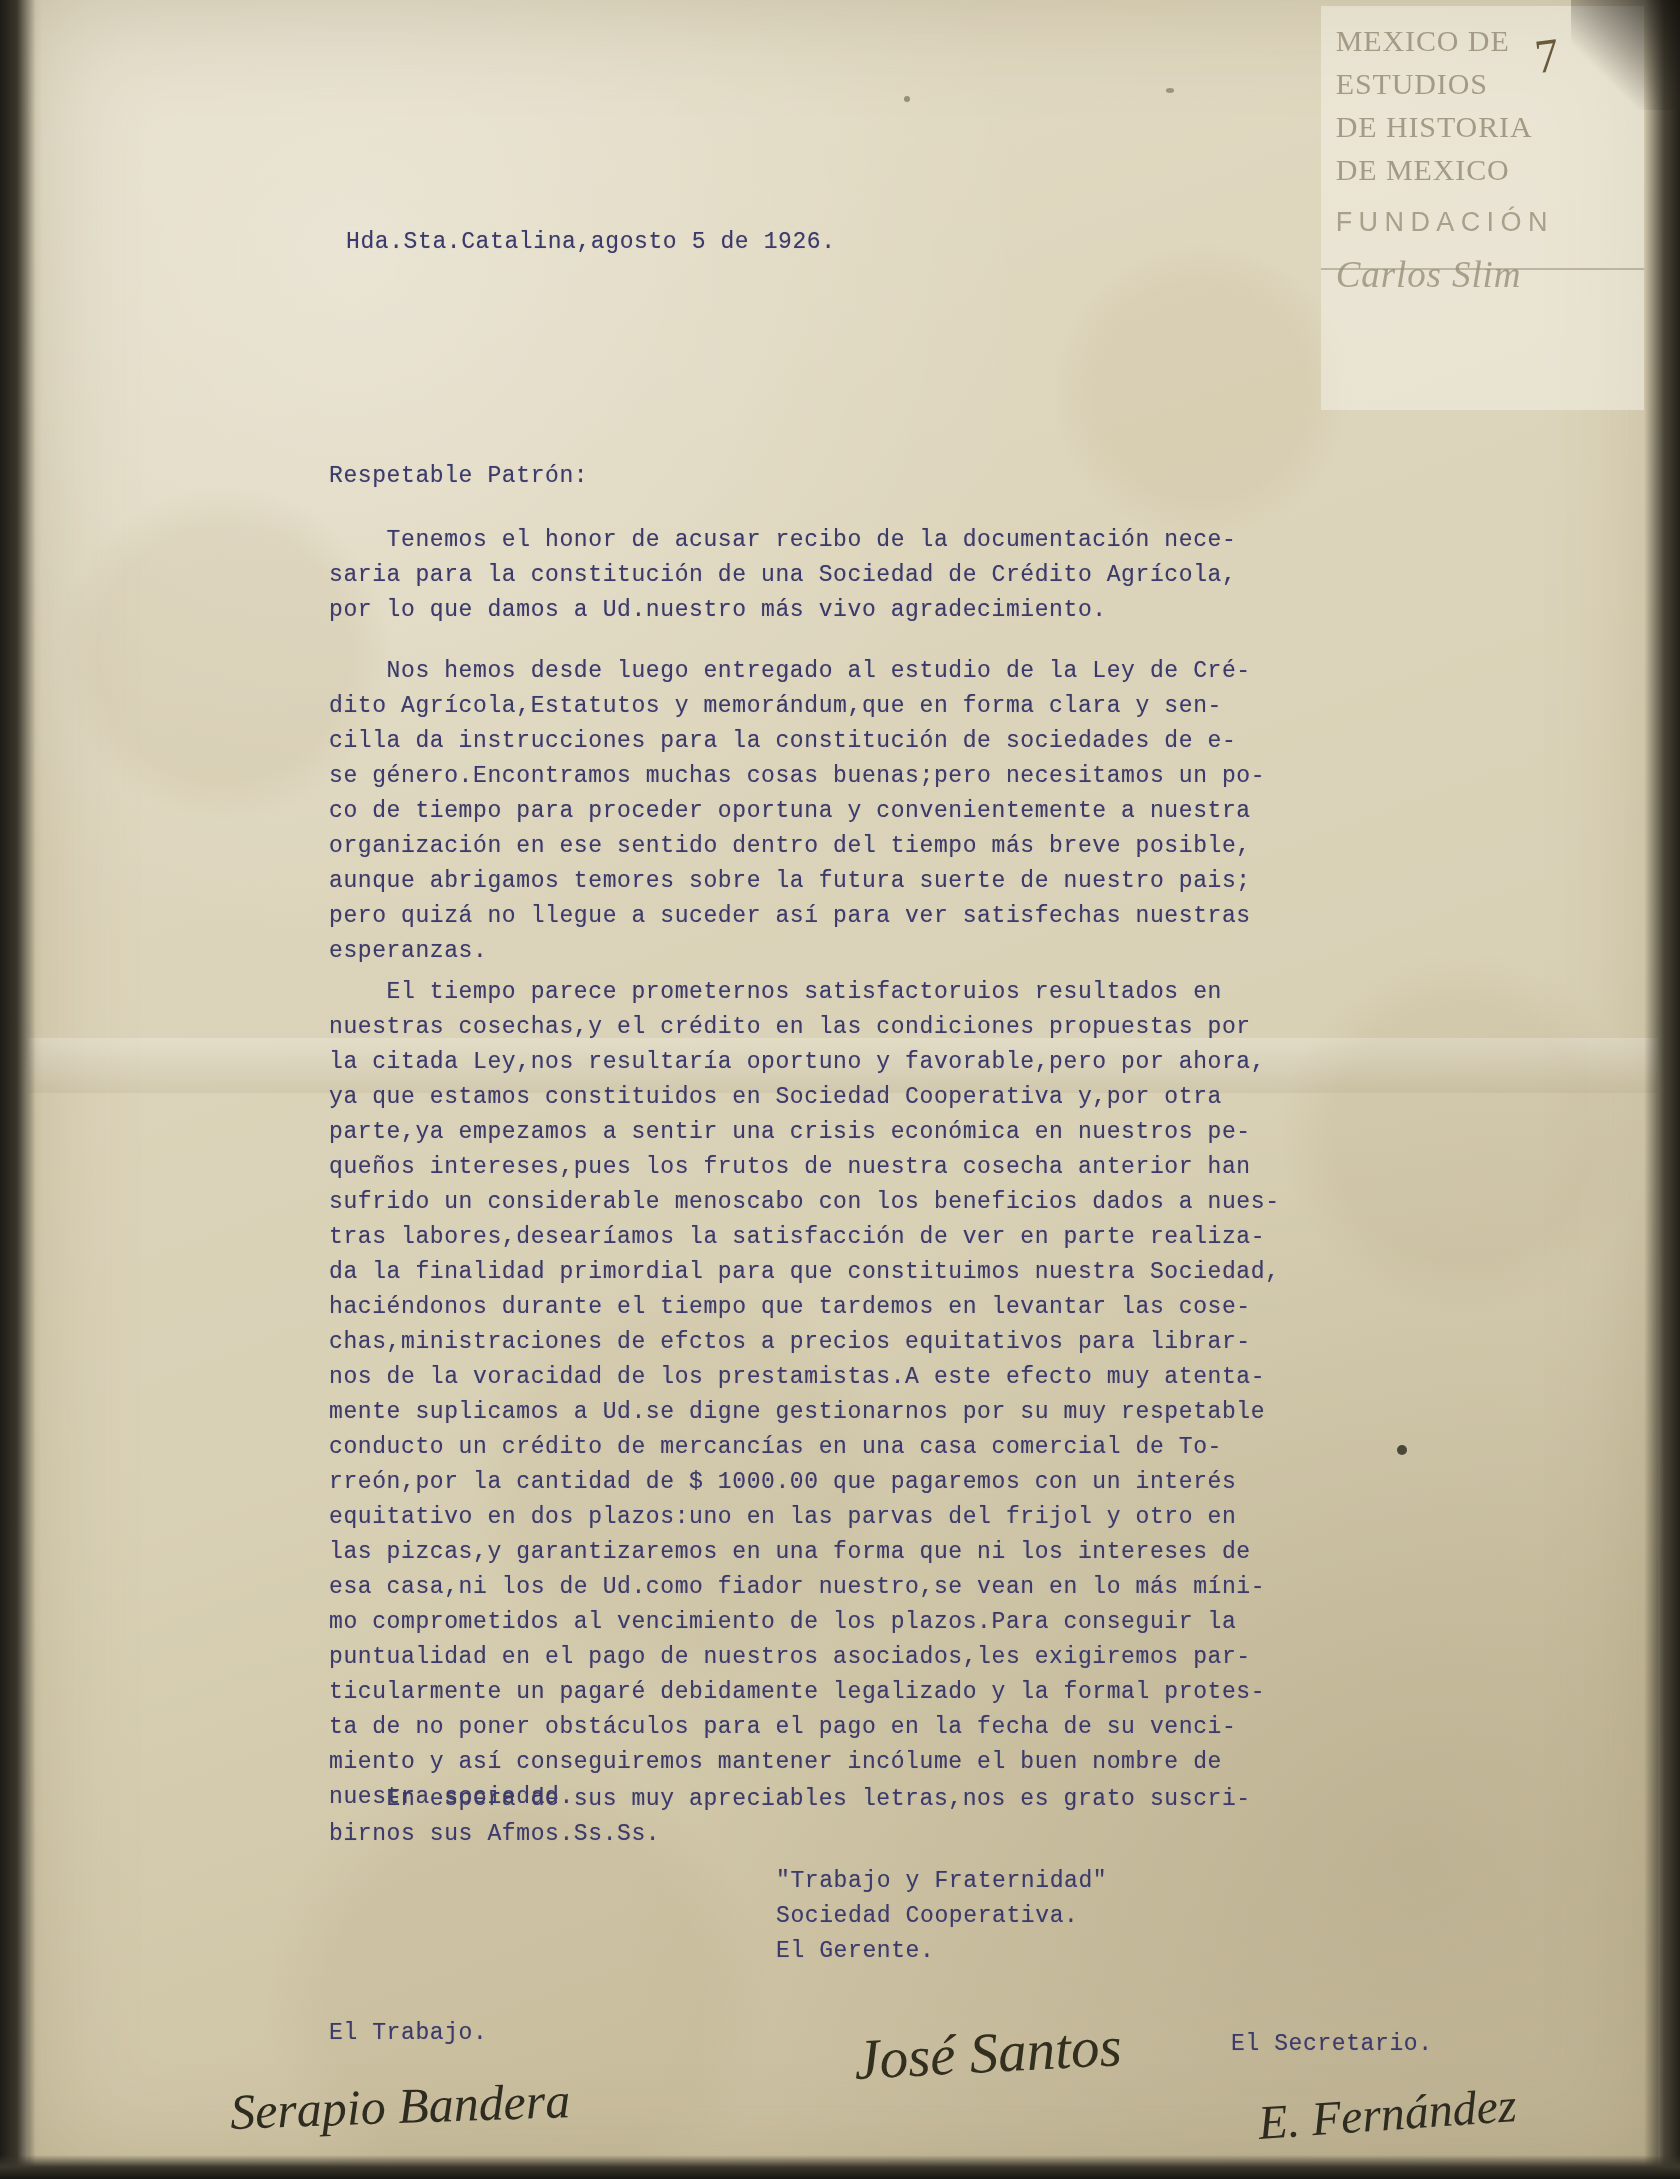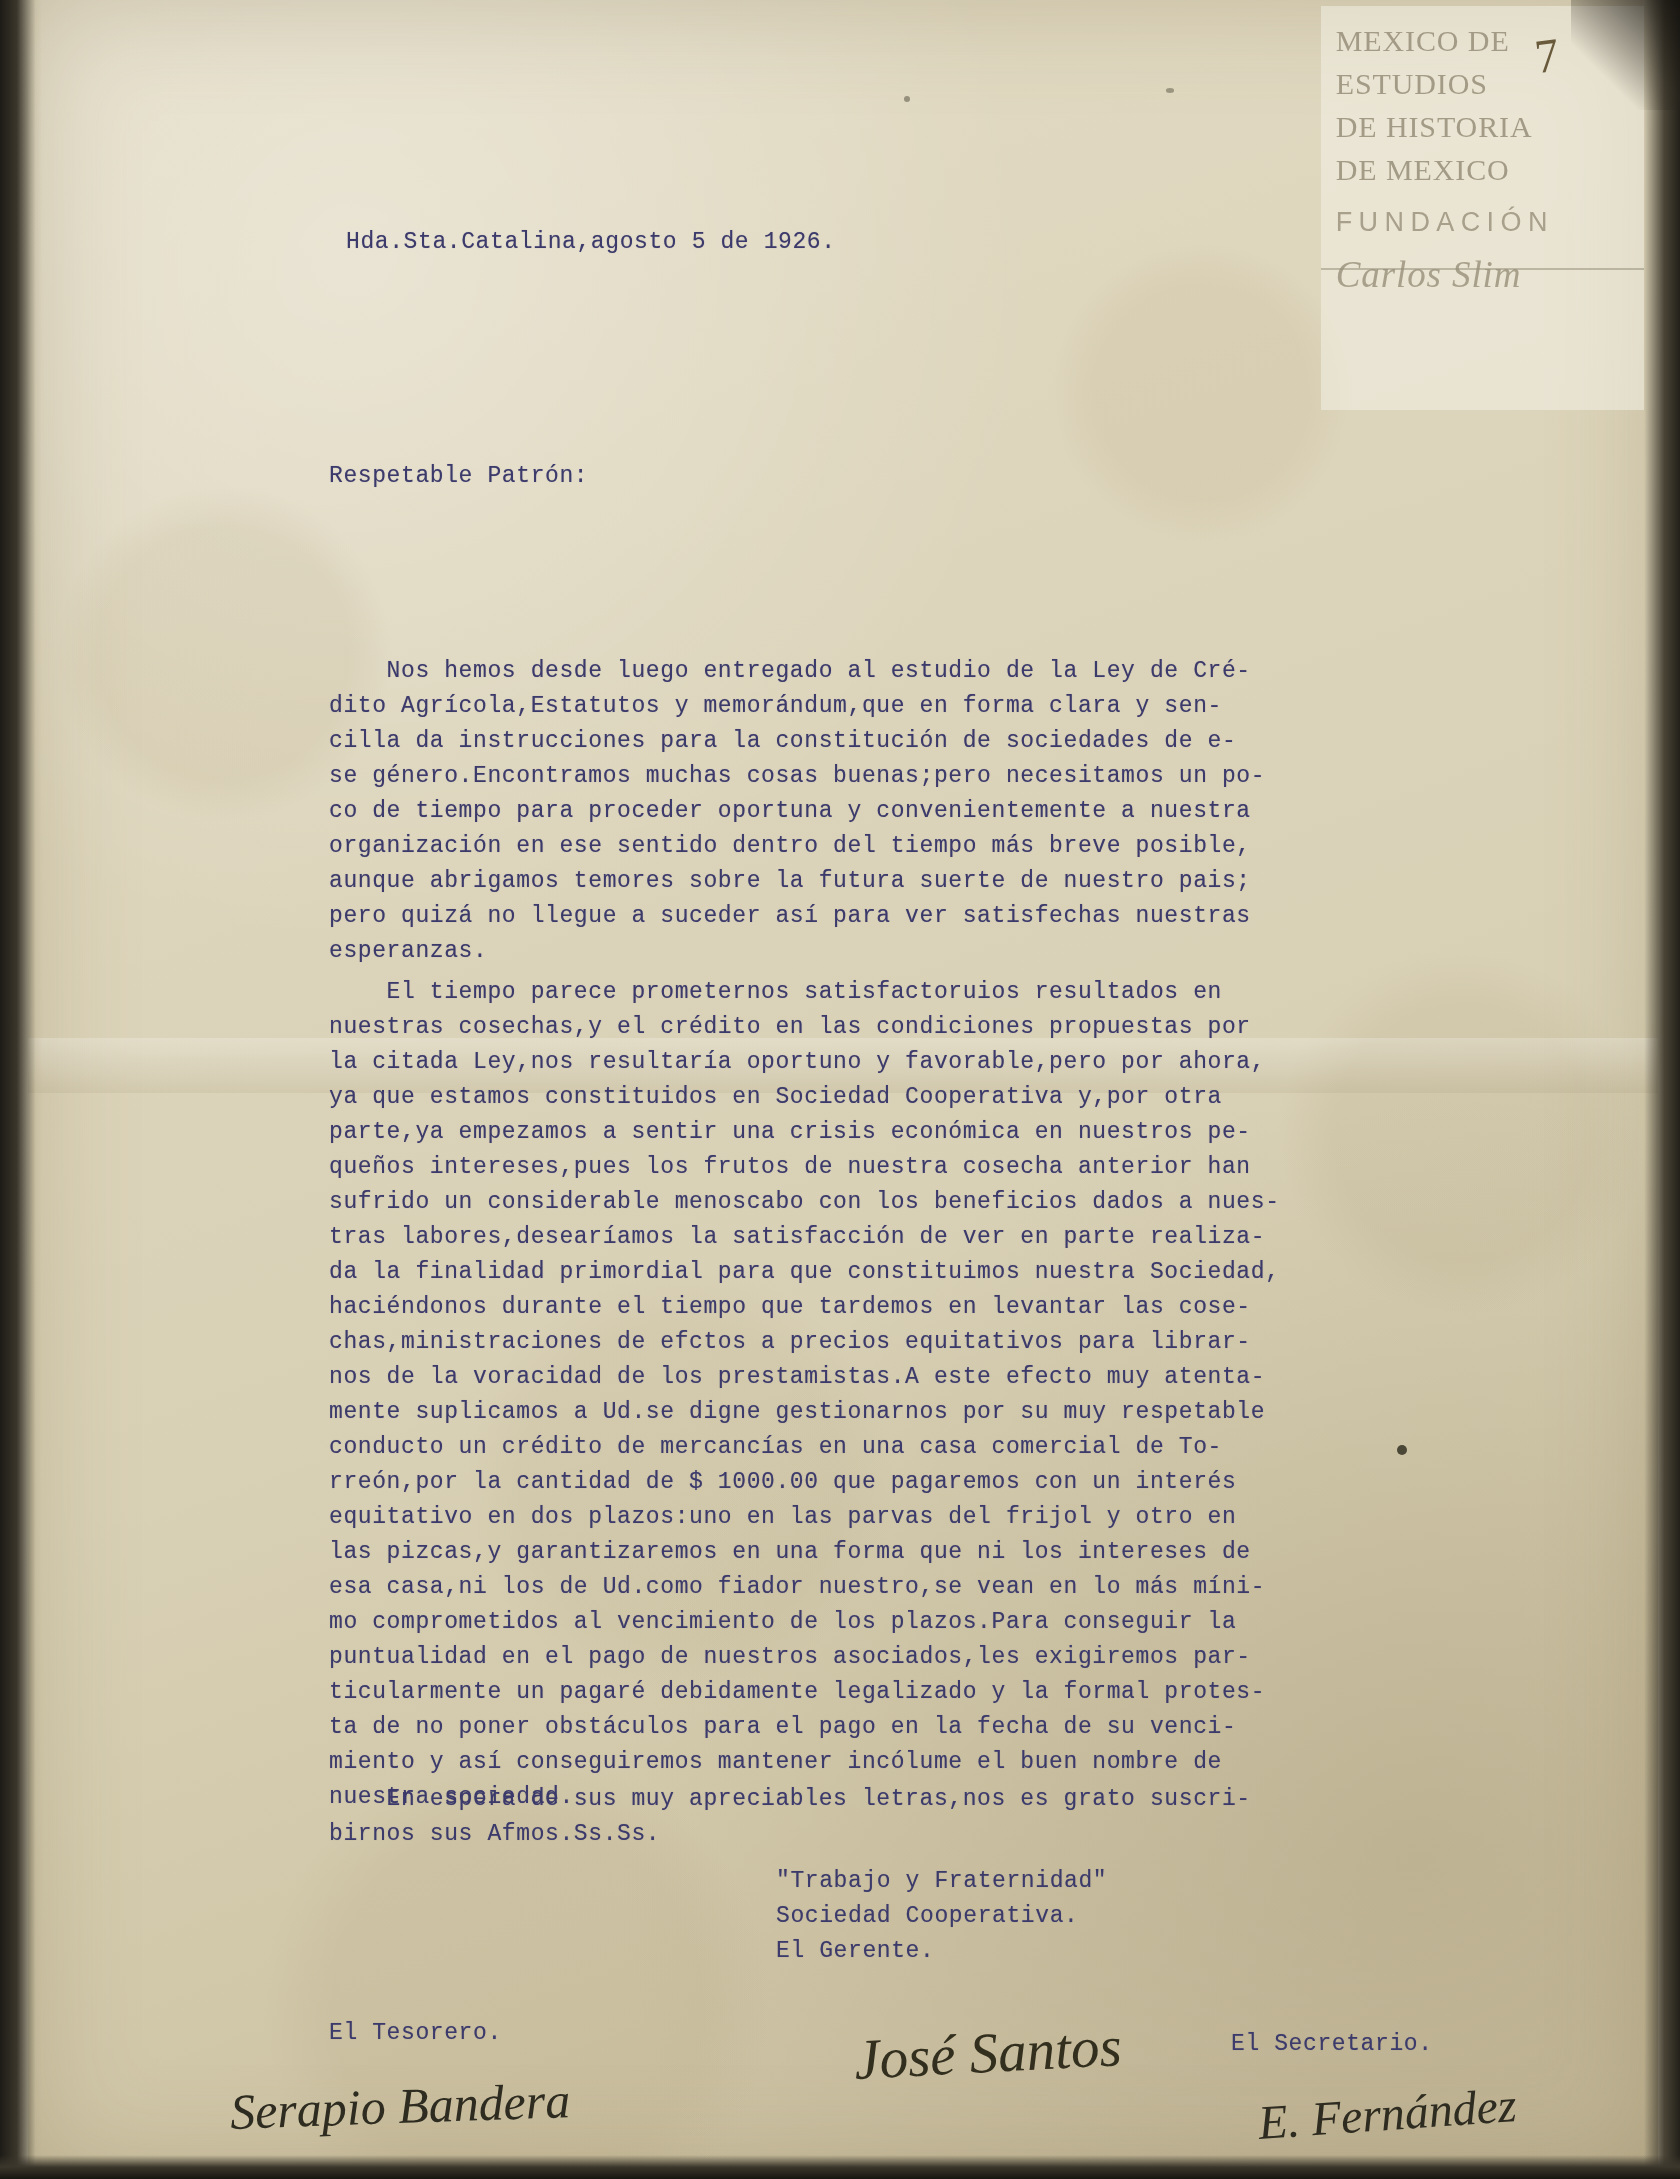--- a/index.html
+++ b/index.html
@@ -186,20 +186,23 @@
     <div class="ln">DE MEXICO</div>
     <div class="fund">FUNDACIÓN</div>
     <div class="sig">Carlos Slim</div>
   </div>
   <div id="stamp-rule"></div>
 
   <div id="folio">7</div>
 
   <div class="typed" id="date">Hda.Sta.Catalina,agosto 5 de 1926.</div>
   <div class="typed" id="salutation">Respetable Patrón:</div>
+  <div class="typed" id="p1">    Tenemos el honor de acusar recibo de la documentación nece-
+saria para la constitución de una Sociedad de Crédito Agrícola,
+por lo que damos a Ud.nuestro más vivo agradecimiento.</div>
   <div class="typed" id="p2">    Nos hemos desde luego entregado al estudio de la Ley de Cré-
 dito Agrícola,Estatutos y memorándum,que en forma clara y sen-
 cilla da instrucciones para la constitución de sociedades de e-
 se género.Encontramos muchas cosas buenas;pero necesitamos un po-
 co de tiempo para proceder oportuna y convenientemente a nuestra
 organización en ese sentido dentro del tiempo más breve posible,
 aunque abrigamos temores sobre la futura suerte de nuestro pais;
 pero quizá no llegue a suceder así para ver satisfechas nuestras
 esperanzas.</div>
   <div class="typed" id="p3">    El tiempo parece prometernos satisfactoruios resultados en
@@ -224,21 +227,21 @@
 puntualidad en el pago de nuestros asociados,les exigiremos par-
 ticularmente un pagaré debidamente legalizado y la formal protes-
 ta de no poner obstáculos para el pago en la fecha de su venci-
 miento y así conseguiremos mantener incólume el buen nombre de
 nuestra sociedad.</div>
   <div class="typed" id="p4">    En espera de sus muy apreciables letras,nos es grato suscri-
 birnos sus Afmos.Ss.Ss.</div>
   <div class="typed" id="closing">"Trabajo y Fraternidad"
 Sociedad Cooperativa.
 El Gerente.</div>
-  <div class="typed" id="tesorero">El Tesorero.</div>
+  <div class="typed" id="tesorero">El Trabajo.</div>
   <div class="typed" id="secretario">El Secretario.</div>
 
   <div class="hand" id="sig-gerente">José Santos</div>
   <div class="hand" id="sig-tesorero">Serapio Bandera</div>
   <div class="hand" id="sig-secretario">E. Fernández</div>
 
   <div class="speck" id="speck1"></div>
   <div class="speck" id="speck2"></div>
   <div class="speck" id="speck3"></div>
 

